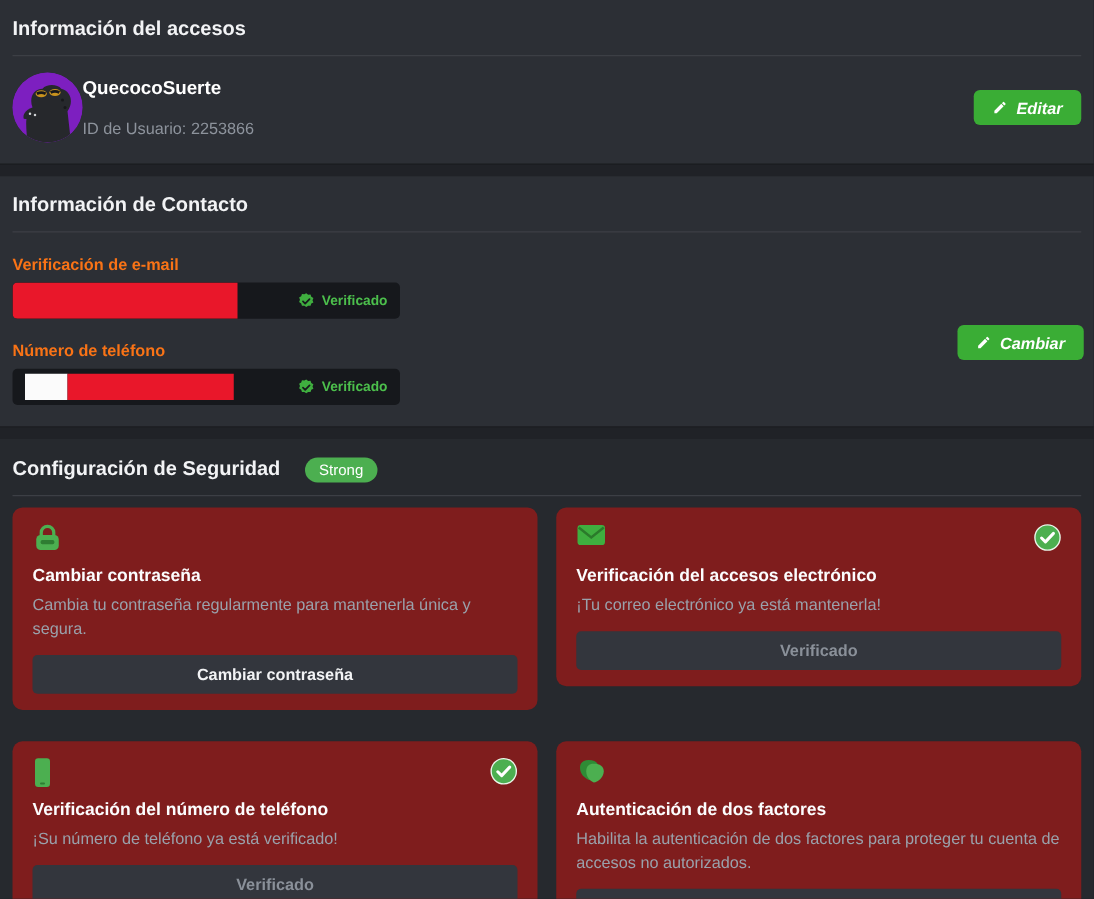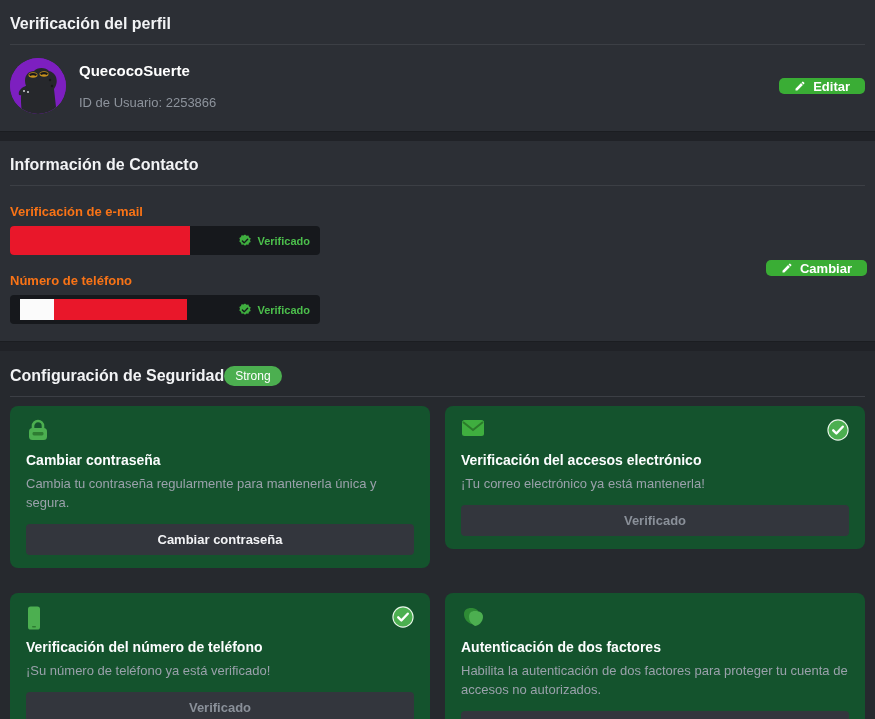--- a/index.html
+++ b/index.html
@@ -12,33 +12,33 @@
   .section { background:#2c2f35; padding:0 10px; }
   .section.darker { background:#26292e; }
   .section-gap { height:10px; background:#202227; border-top:1px solid #1b1d21; }
   h2.section-title {
     font-size:16px; font-weight:bold; color:#f2f3f5;
     padding-top:13px; line-height:22px;
   }
   .divider { height:1px; background:#3c3f45; margin-top:9px; }
 
   
-  .profile-row { display:flex; align-items:center; gap:13px; padding:13px 0 17px; }
+  .profile-row { display:flex; align-items:center; padding:13px 0 17px; }
   .avatar {
     width:56px; height:56px; border-radius:50%; overflow:hidden;
     background:#7d1fc0; flex:0 0 auto;
   }
   .profile-meta .name { font-size:15px; font-weight:bold; color:#ffffff; }
   .profile-meta .uid { font-size:13px; color:#8d939c; margin-top:16px; }
 
   .green-btn {
     display:inline-flex; align-items:center; gap:7px;
     background:#3aad35; color:#fff; border:none; border-radius:5px;
-    height:16px; padding:0 15px; font-size:13px; font-weight:bold;
-    font-family:"Liberation Sans", sans-serif; cursor:pointer;
+    height:28px; padding:0 15px; font-size:13px; font-weight:bold;
+    font-family:"Liberation Sans", sans-serif; cursor:pointer;font-style:italic;
   }
   .green-btn svg { display:block; }
   .profile-row .green-btn { margin-left:auto; }
 
   
   .contact-section { position:relative; padding-bottom:17px; }
   .field-label { font-size:13px; font-weight:bold; color:#f97316; margin-top:18px; }
   .value-row {
     margin-top:7px; width:310px; height:29px; background:#16181c;
     border-radius:4px; display:flex; align-items:center; overflow:hidden;
@@ -50,44 +50,44 @@
     margin-left:auto; margin-right:10px; display:flex; align-items:center; gap:5px;
     font-size:11px; font-weight:bold; color:#4cbf4c;
   }
   .change-btn-abs { position:absolute; right:8px; top:119px; }
 
   
   .security-head { display:flex; align-items:center; gap:0; padding-top:14px; }
   .security-head h2 { padding-top:0; }
   .strength-badge {
     background:#4caf50; color:#fff; font-size:12px;
-    border-radius:20px; padding:4px 11px; line-height:1;
+    border-radius:20px; padding:4px 11px; line-height:1;margin-left:20px;
   }
   .cards-grid {
     display:grid; grid-template-columns:1fr 1fr; gap:25px 15px;
     padding:9px 0 20px; align-items:start;
   }
-  .card { background:#14532d; border-radius:8px; padding:13px 16px; }
+  .card { background:#7f1d1d; border-radius:8px; padding:13px 16px; }
   .card-top { display:flex; align-items:flex-start; justify-content:space-between; height:22px; }
   .card-title { font-size:14px; font-weight:bold; color:#fcfdfe; margin-top:11px; }
   .card-desc { font-size:13px; color:#9aa1ab; margin-top:6px; line-height:19px; }
   .card-btn {
     margin-top:12px; width:100%; height:31px; border:none; border-radius:4px;
     background:#33363d; font-size:13px; font-weight:bold; cursor:pointer;
     font-family:"Liberation Sans", sans-serif;
   }
   .card-btn.active { color:#f2f3f5; }
   .card-btn.muted { color:#8a9099; cursor:default; }
   .icon-box { display:inline-flex; }
 </style>
 </head>
 <body>
 
 <div class="section">
-  <h2 class="section-title">Verificación del perfil</h2>
+  <h2 class="section-title">Información del accesos</h2>
   <div class="divider"></div>
   <div class="profile-row">
     <div class="avatar">
       <svg width="56" height="56" viewBox="0 0 56 56">
         <circle cx="28" cy="28" r="28" fill="#7d1fc0"></circle>
         <path d="M12 58 C11 42 9 34 16 28 C13 20 17 13 24 13 C27 9 36 9 39 13 C47 15 49 24 44 31 L47 58 Z" fill="#26282c"></path>
         <path d="M16 28 C10 30 8 34 9 37 C14 38 18 36 20 33 Z" fill="#26282c"></path>
         <ellipse cx="23" cy="17" rx="4.5" ry="2.8" fill="#c8921e"></ellipse>
         <ellipse cx="34" cy="16" rx="4.5" ry="2.8" fill="#c8921e"></ellipse>
         <path d="M19 16 q4 -2 8 0 l-1 2 q-3 -1.5 -6 0 Z" fill="#17181b"></path>

